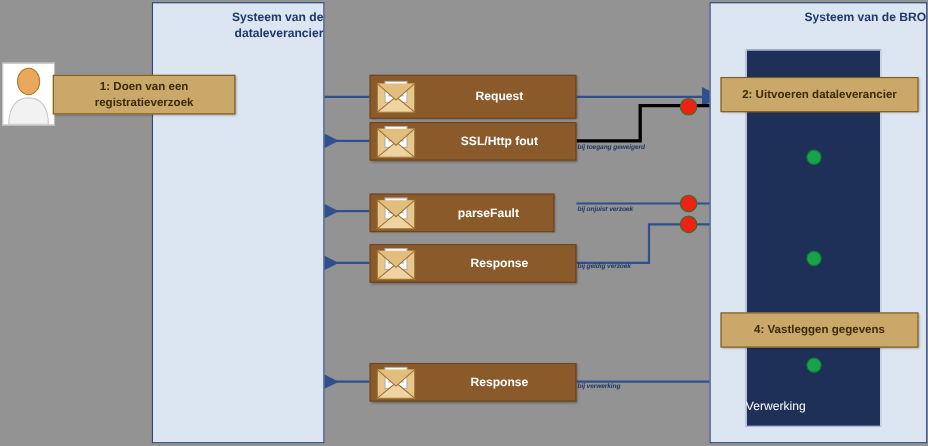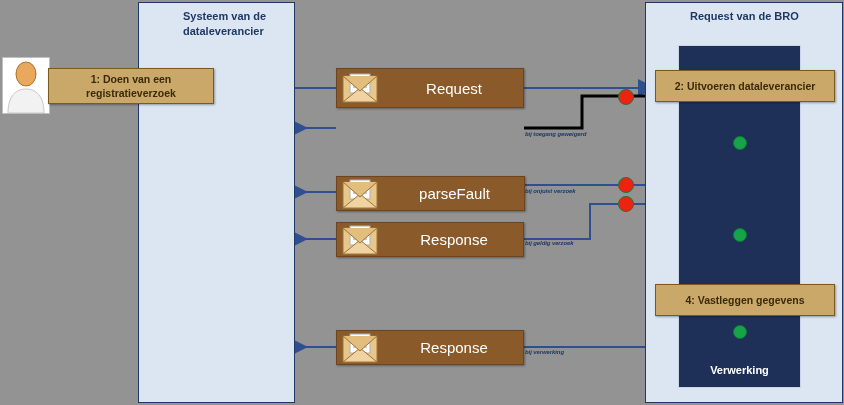--- a/index.html
+++ b/index.html
@@ -13,36 +13,35 @@
 
   
   .lane{
     position:absolute;
     background:#dce6f2;
     border:1px solid #1f3864;
     box-sizing:border-box;
   }
   .lane-title{
     position:absolute;left:0;right:0;top:6px;
-    text-align:left;
+    text-align:right;
     font-size:11px;font-weight:bold;color:#1f3864;
     line-height:15px;
-    margin-left:44px;
   }
   #lane-left{left:138px;top:2px;width:157px;height:401px;}
   #lane-right{left:645px;top:2px;width:198px;height:401px;}
 
   
   #bro-column{
     position:absolute;left:678px;top:45px;width:123px;height:343px;
     background:#1f3058;border:1px solid #c9d6e8;box-sizing:border-box;
   }
   #verwerking-label{
     position:absolute;left:678px;top:364px;width:123px;
-    text-align:center;color:#ffffff;font-size:11px;font-weight:bold;
+    text-align:left;color:#ffffff;font-size:11px;font-weight:normal;
   }
 
   
   #actor{
     position:absolute;left:2px;top:57px;width:48px;height:57px;
     background:#ffffff;border:1px solid #bfbfbf;box-sizing:border-box;
   }
   #actor svg{display:block;}
 
   
@@ -66,29 +65,29 @@
   .msg{
     position:absolute;
     background:#8a5a2b;
     border:1px solid #6d4420;
     box-sizing:border-box;
     box-shadow:1px 1px 2px rgba(0,0,0,.35);
   }
   .msg .lbl{
     position:absolute;left:48px;right:0;top:0;bottom:0;
     display:flex;align-items:center;justify-content:center;
-    color:#ffffff;font-size:15px;font-weight:normal;
+    color:#ffffff;font-size:11px;font-weight:bold;
   }
   .msg .env{
     position:absolute;left:5px;top:50%;transform:translateY(-50%);
     width:36px;height:30px;
   }
   #msg-request {left:336px;top:68px;width:188px;height:40px;}
   #msg-ssl     {left:336px;top:111px;width:188px;height:35px;}
-  #msg-parse   {left:336px;top:176px;width:189px;height:35px;}
+  #msg-parse   {left:336px;top:176px;width:168px;height:35px;}
   #msg-resp1   {left:336px;top:222px;width:188px;height:35px;}
   #msg-resp2   {left:336px;top:330px;width:188px;height:35px;}
 
   
   .anno{
     position:absolute;
     color:#1f3864;
     font-size:6px;font-weight:bold;font-style:italic;
     white-space:nowrap;
     letter-spacing:-.1px;
@@ -149,21 +148,21 @@
     <line x1="740" y1="102" x2="740" y2="174" stroke="#ffffff" stroke-width="2" marker-end="url(#arrDw)"></line>
     <line x1="740" y1="210" x2="740" y2="272" stroke="#ffffff" stroke-width="2" marker-end="url(#arrDw)"></line>
     <line x1="740" y1="308" x2="740" y2="350" stroke="#ffffff" stroke-width="2"></line>
   </svg>
 
   <div class="lane" id="lane-left">
     <div class="lane-title">Systeem van de dataleverancier</div>
   </div>
 
   <div class="lane" id="lane-right">
-    <div class="lane-title">Request van de BRO</div>
+    <div class="lane-title">Systeem van de BRO</div>
   </div>
 
   <div id="bro-column"></div>
   <div id="verwerking-label">Verwerking</div>
 
   <div id="actor">
     <svg width="46" height="55" viewBox="0 0 46 55">
       <ellipse cx="23" cy="16" rx="10" ry="12" fill="#e8a householder"></ellipse>
       <ellipse cx="23" cy="16" rx="10" ry="12" fill="#eaa85c" stroke="#b07a2e" stroke-width="1"></ellipse>
       <path d="M5,55 C5,38 13,31 23,31 C33,31 41,38 41,55 Z" fill="#f2f2f2" stroke="#c8c8c8" stroke-width="1"></path>
@@ -182,20 +181,34 @@
         <line x1="11" y1="6" x2="25" y2="6" stroke="#9aa0a6"></line>
         <line x1="11" y1="10" x2="25" y2="10" stroke="#9aa0a6"></line>
         <line x1="11" y1="14" x2="25" y2="14" stroke="#9aa0a6"></line>
         <path d="M1,29 L18,15 L35,29 Z" fill="#efd3a2" stroke="#9c7434"></path>
         <path d="M1,3 L18,18 L35,3" fill="#e3bd7d" stroke="#9c7434"></path>
       </svg>
     </span>
     <span class="lbl">Request</span>
   </div>
 
+  <div class="msg" id="msg-ssl">
+    <span class="env">
+      <svg width="36" height="30" viewBox="0 0 36 30">
+        <rect x="1" y="3" width="34" height="26" fill="#e8c78d" stroke="#9c7434"></rect>
+        <rect x="8" y="1" width="20" height="19" fill="#fdfdfd" stroke="#b0b0b0"></rect>
+        <line x1="11" y1="6" x2="25" y2="6" stroke="#9aa0a6"></line>
+        <line x1="11" y1="10" x2="25" y2="10" stroke="#9aa0a6"></line>
+        <line x1="11" y1="14" x2="25" y2="14" stroke="#9aa0a6"></line>
+        <path d="M1,29 L18,15 L35,29 Z" fill="#efd3a2" stroke="#9c7434"></path>
+        <path d="M1,3 L18,18 L35,3" fill="#e3bd7d" stroke="#9c7434"></path>
+      </svg>
+    </span>
+    <span class="lbl">SSL/Http fout</span>
+  </div>
 
   <div class="msg" id="msg-parse">
     <span class="env">
       <svg width="36" height="30" viewBox="0 0 36 30">
         <rect x="1" y="3" width="34" height="26" fill="#e8c78d" stroke="#9c7434"></rect>
         <rect x="8" y="1" width="20" height="19" fill="#fdfdfd" stroke="#b0b0b0"></rect>
         <line x1="11" y1="6" x2="25" y2="6" stroke="#9aa0a6"></line>
         <line x1="11" y1="10" x2="25" y2="10" stroke="#9aa0a6"></line>
         <line x1="11" y1="14" x2="25" y2="14" stroke="#9aa0a6"></line>
         <path d="M1,29 L18,15 L35,29 Z" fill="#efd3a2" stroke="#9c7434"></path>

